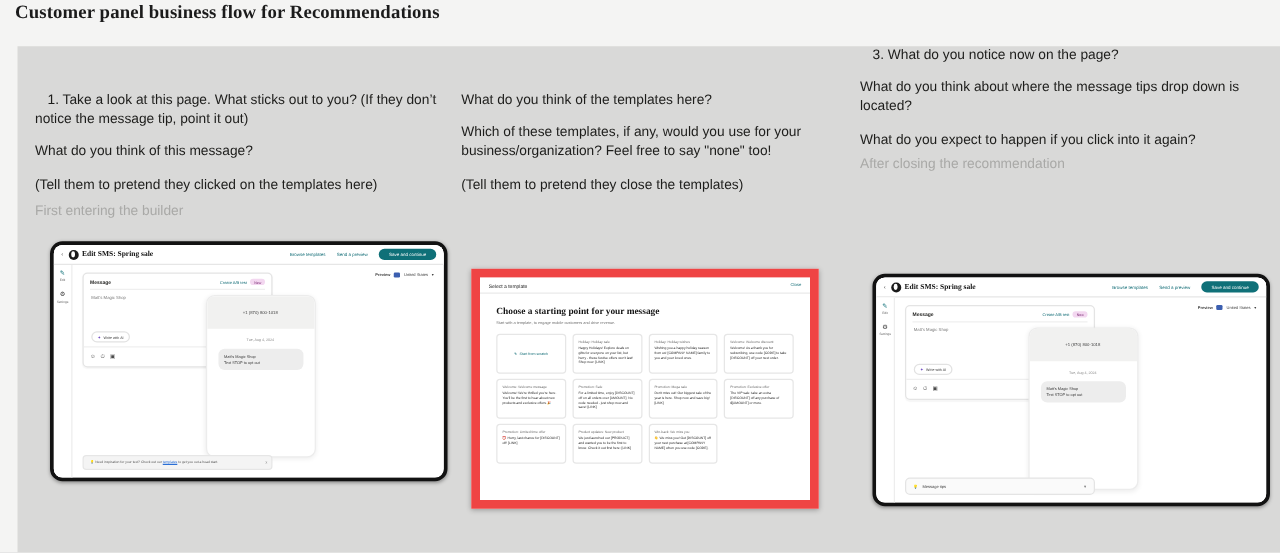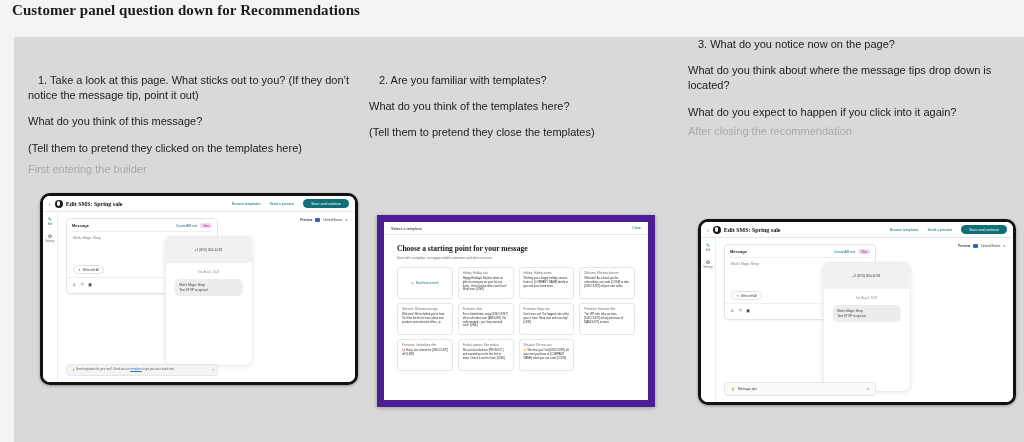--- a/index.html
+++ b/index.html
@@ -38,21 +38,21 @@
     margin:0; padding:0;
   }
 
   
   .shot { position:absolute; background:#fff; overflow:hidden; }
   .shot-a {
     border:3px solid #121212; border-radius:10px;
     box-shadow:0 1px 3px rgba(0,0,0,.35);
   }
   .shot-b {
-    border:7px solid #4c1d95;
+    border:7px solid #ef4444;
     box-shadow:0 1px 4px rgba(0,0,0,.3);
     text-decoration:underline;
   }
 
   
   .bld { position:absolute; inset:0; background:#fff; font-size:3.1px; color:#1d1d1b; }
   .bld-top {
     position:absolute; left:0; right:0; top:0; height:16px;
     background:#fff; border-bottom:1px solid #e6e6e6;
     display:flex; align-items:center; padding:0 6px;
@@ -182,21 +182,21 @@
   .tcard .cat { font-size:2.7px; color:#6d6d6d; margin-bottom:2.4px; }
   .tcard .bod { font-size:2.7px; color:#2a2a2a; line-height:1.42; }
   .tcard.blank {
     display:flex; align-items:center; justify-content:center;
     color:#0e6a74; font-size:2.9px; gap:2px;
   }
 </style>
 </head>
 <body>
 
-<div id="doc-title">Customer panel question down for Recommendations</div>
+<div id="doc-title">Customer panel business flow for Recommendations</div>
 
 <div id="board">
 
   <div class="col" id="col-1">
     <div class="q-block" style="padding-top:36px;">
       <p class="first">1. Take a look at this page. What sticks out to you? (If they don’t notice the message tip, point it out)</p>
       <p>What do you think of this message?</p>
       <p>(Tell them to pretend they clicked on the templates here)</p>
     </div>
     <div class="caption" style="margin-top:-4px;">First entering the builder</div>
@@ -279,22 +279,22 @@
             </div>
 
           </div>
         </div>
       </div>
     </div>
   </div>
 
   <div class="col" id="col-2">
     <div class="q-block" style="padding-top:36px;">
-      <p class="first">2. Are you familiar with templates?</p>
       <p>What do you think of the templates here?</p>
+      <p>Which of these templates, if any, would you use for your business/organization? Feel free to say "none" too!</p>
       <p>(Tell them to pretend they close the templates)</p>
     </div>
 
     <div class="shot shot-b" style="left:8px; top:178px; width:278px; height:192px;">
       <div class="tpl">
         <div class="tpl-bar">
           <span class="t">Select a template</span>
           <span class="x">Close</span>
         </div>
         <div class="tpl-body">

